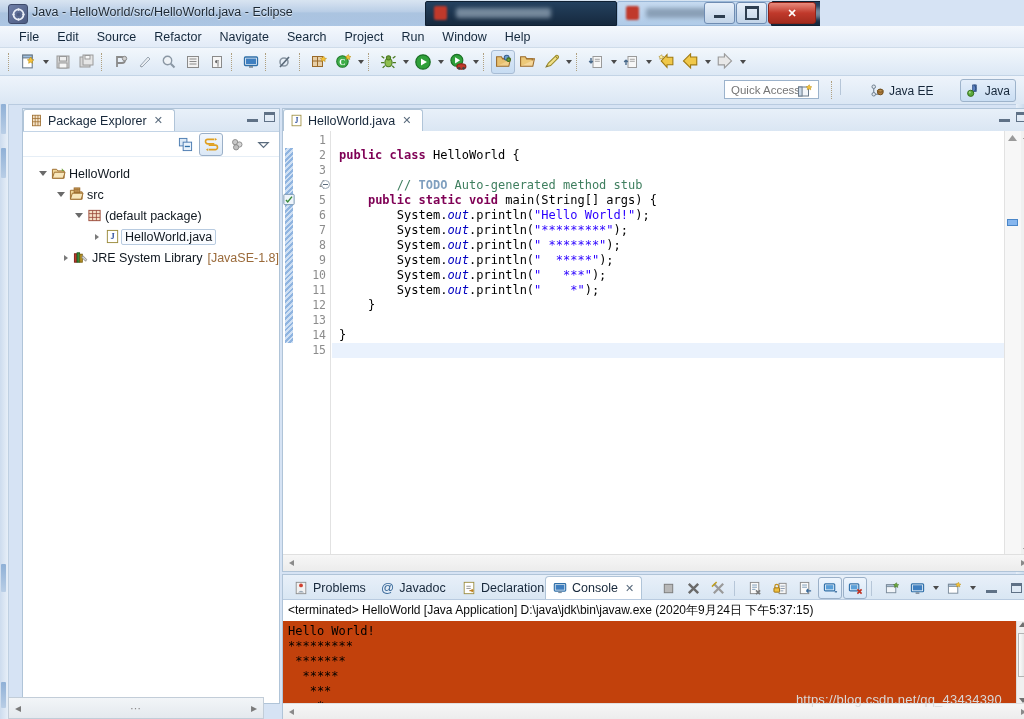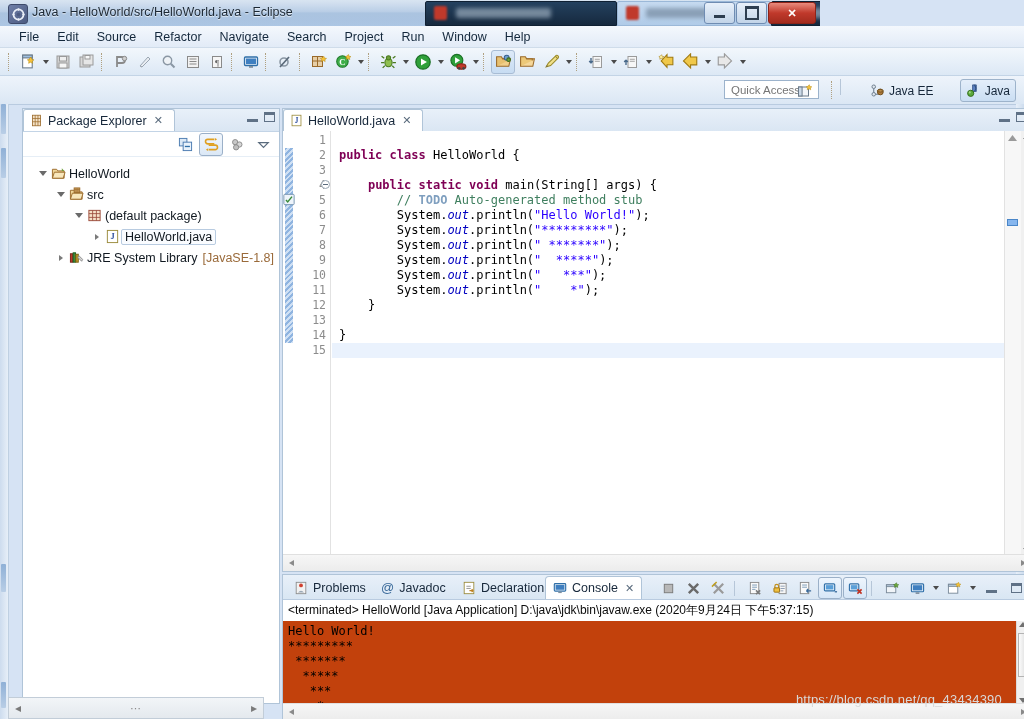--- a/index.html
+++ b/index.html
@@ -741,21 +741,21 @@
         <div class="tico">
           <svg width="15" height="15" viewBox="0 0 16 16">
             <rect x="2.5" y="1.5" width="11" height="13" fill="#fff" stroke="#9a8a3a"></rect>
             <path d="M6.5 4 h4 v5 h-4 z" fill="none"></path>
             <text x="8" y="11" font-size="9" text-anchor="middle" fill="#2f4f9f" font-family="serif" font-weight="bold">J</text>
           </svg>
         </div>
         <div class="tlabel sel">HelloWorld.java</div>
       </div>
 
-      <div class="trow" style="padding-left:32px;">
+      <div class="trow" style="padding-left:32px;justify-content:flex-end;">
         <div class="twist">
             <i></i>
           </div>
         <div class="tico">
           <svg width="15" height="15" viewBox="0 0 16 16">
             <rect x="1.5" y="4" width="2.6" height="9" fill="#c03a2a" stroke="#7a2018"></rect>
             <rect x="4.4" y="3" width="2.6" height="10" fill="#3a8a3a" stroke="#1a5a1a"></rect>
             <rect x="7.3" y="4.5" width="2.6" height="8.5" fill="#c09a2a" stroke="#7a6010"></rect>
             <path d="M10.5 6 L14.5 10 L13.5 12 L9.5 8 Z" fill="#d8d8d8" stroke="#8a8a8a"></path>
           </svg>
@@ -821,22 +821,22 @@
         <div class="gline">14</div>
         <div class="gline">15</div>
       </div>
 
       <div class="fold" style="top:49px;"></div>
 
       <div class="ed-code">
         <div class="cline">&nbsp;</div>
         <div class="cline"><span class="kw">public</span> <span class="kw">class</span> HelloWorld {</div>
         <div class="cline">&nbsp;</div>
+        <div class="cline">        <span class="cmt">// </span><span class="todo">TODO</span><span class="cmt"> Auto-generated method stub</span></div>
         <div class="cline">    <span class="kw">public</span> <span class="kw">static</span> <span class="kw">void</span> main(String[] args) {</div>
-        <div class="cline">        <span class="cmt">// </span><span class="todo">TODO</span><span class="cmt"> Auto-generated method stub</span></div>
         <div class="cline">        System.<span class="fld">out</span>.println(<span class="str">"Hello World!"</span>);</div>
         <div class="cline">        System.<span class="fld">out</span>.println(<span class="str">"*********"</span>);</div>
         <div class="cline">        System.<span class="fld">out</span>.println(<span class="str">" *******"</span>);</div>
         <div class="cline">        System.<span class="fld">out</span>.println(<span class="str">"  *****"</span>);</div>
         <div class="cline">        System.<span class="fld">out</span>.println(<span class="str">"   ***"</span>);</div>
         <div class="cline">        System.<span class="fld">out</span>.println(<span class="str">"    *"</span>);</div>
         <div class="cline">    }</div>
         <div class="cline">&nbsp;</div>
         <div class="cline">}</div>
         <div class="cline curr">&nbsp;</div>

